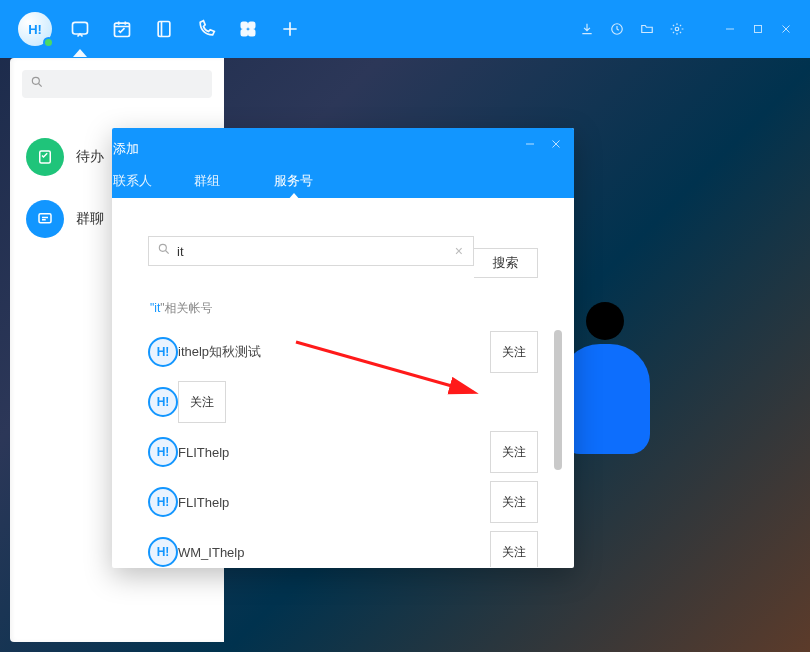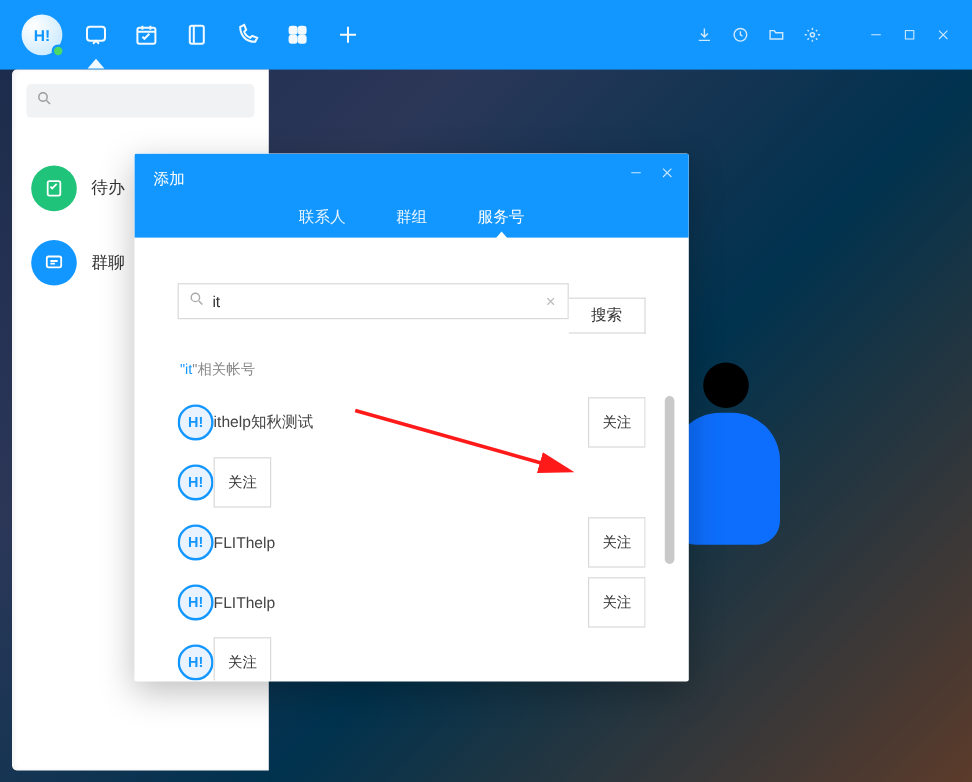--- a/index.html
+++ b/index.html
@@ -73,29 +73,29 @@
   .person .body { width: 90px; height: 110px; background: #0d6efd; border-radius: 40px 40px 20px 20px; margin: 4px auto 0; }
 
   
   .dialog {
     position: absolute; left: 112px; top: 128px; width: 462px; height: 440px;
     background: #fff; border-radius: 2px; box-shadow: 0 8px 28px rgba(0,0,0,.25);
     overflow: hidden;
   }
   .dlg-head {
     height: 70px; background: #1296ff; color: #fff;
-    padding: 12px 16px 0 16px; position: relative;
+    padding: 12px 16px 0 1px; position: relative;
   }
   .dlg-title { font-size: 13px; }
   .dlg-winctl { position: absolute; right: 12px; top: 10px; display: flex; gap: 14px; }
   .dlg-winctl span { cursor: pointer; display: flex; }
   .dlg-winctl svg { width: 12px; height: 12px; stroke: #cfe9ff; fill: none; stroke-width: 1.8; }
-  .dlg-tabs { display: flex; justify-content: center; gap: 42px; margin-top: 14px; font-size: 13px; }
+  .dlg-tabs { display: flex; gap: 42px; margin-top: 14px; font-size: 13px; }
   .dlg-tab { cursor: pointer; padding-bottom: 10px; position: relative; opacity: .9; }
-  .dlg-tab.active { opacity: 1; }
+  .dlg-tab.active { opacity: 1; margin-left: 12px; }
   .dlg-tab.active::after {
     content: ""; position: absolute; left: 50%; bottom: -1px; transform: translateX(-50%);
     width: 0; height: 0; border-left: 7px solid transparent; border-right: 7px solid transparent;
     border-bottom: 8px solid #fff;
   }
   .dlg-body { padding: 38px 36px 0 36px; height: calc(100% - 70px); position: relative; }
 
   .search-row { display: flex; gap: 0; }
   .search-input-wrap {
     flex: 1; height: 30px; border: 1px solid #d9d9d9; display: flex; align-items: center;
@@ -319,20 +319,21 @@
           <span class="res-name">FLIThelp</span>
           <button class="res-btn">关注</button>
         </div>
         <div class="res-item">
           <span class="res-ico">H!</span>
           <span class="res-name">FLIThelp</span>
           <button class="res-btn">关注</button>
         </div>
         <div class="res-item">
           <span class="res-ico">H!</span>
+          <span class="res-name">WM_IThelp</span>
           <button class="res-btn">关注</button>
         </div>
       </div>
 
       <div class="dlg-scroll"></div>
     </div>
   </div>
 
   <div class="arrow">
     <svg viewBox="0 0 200 70">

